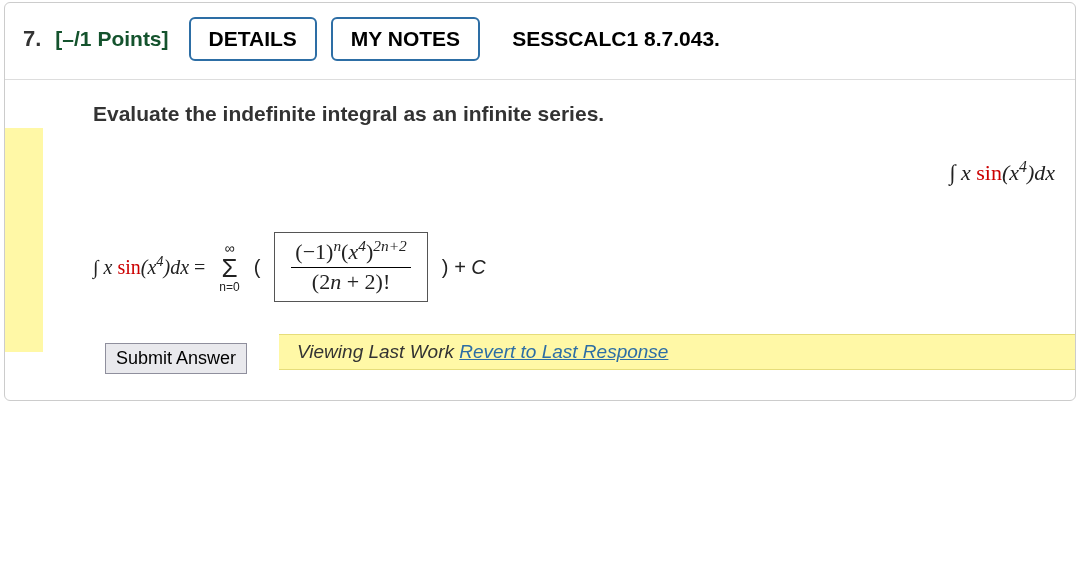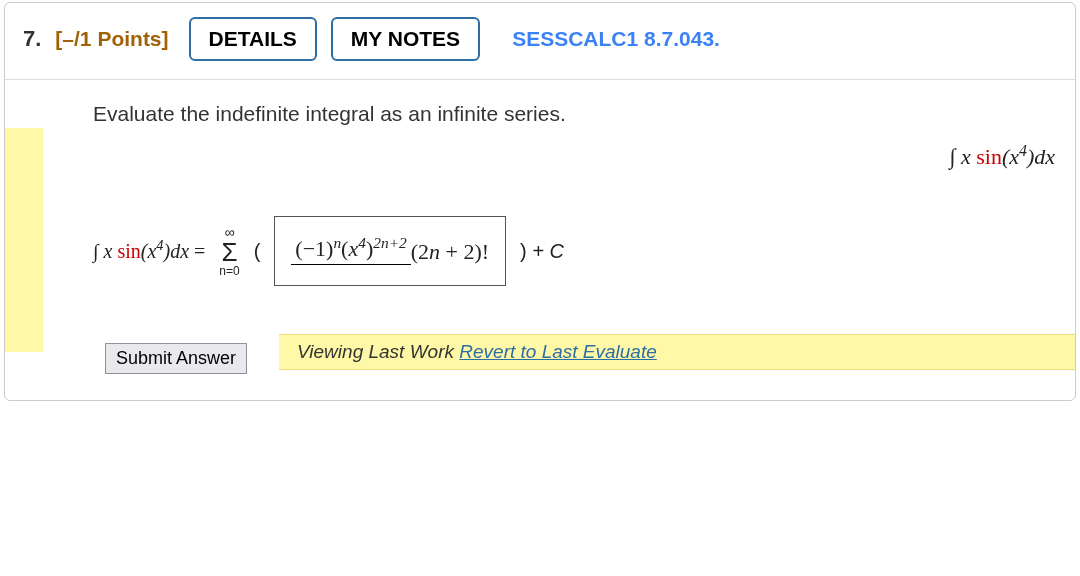--- a/index.html
+++ b/index.html
@@ -29,37 +29,37 @@
     position: relative;
   }
   .qnum {
     font-weight: 700;
     font-size: 22px;
     color: #333;
   }
   .points {
     font-weight: 700;
     font-size: 21px;
-    color: #a16207;
+    color: #14532d;
     margin-right: 6px;
   }
   .linkbox {
     border: 2px solid #2d6ea5;
     border-radius: 6px;
     padding: 8px 18px;
     color: #000000;
     font-size: 21px;
     font-weight: 600;
     cursor: pointer;
     background: #fff;
   }
   .assign {
     font-weight: 700;
     font-size: 21px;
-    color: #3b82f6;
+    color: #000000;
     margin-left: 18px;
   }
   .qbody {
     position: relative;
     padding: 22px 0 0 0;
     min-height: 320px;
   }
   .stripe {
     position: absolute;
     left: 0;
@@ -68,21 +68,22 @@
     width: 38px;
     background: #fff8a6;
   }
   .content {
     margin-left: 88px;
     padding-right: 20px;
   }
   .prompt {
     font-size: 21px;
     color: #333;
-    margin-bottom: 18px;
+    margin-bottom: 34px;
+    font-weight: bold;
   }
   .integral-given {
     margin-left: 56px;
     font-size: 22px;
     font-style: italic;
     font-family: Georgia, 'Times New Roman', serif;
     text-align: right;
   }
   .integral-given .sin { color: #c00; font-style: normal; }
   .answer-row {
@@ -111,21 +112,21 @@
     border: 1px solid #555;
     padding: 6px 16px;
     display: inline-flex;
     align-items: center;
     justify-content: center;
     min-height: 70px;
     background: #fff;
   }
   .frac {
     display: inline-flex;
-    flex-direction: row;
+    flex-direction: column;
     align-items: center;
     font-family: 'Times New Roman', Georgia, serif;
     font-style: normal;
     font-size: 22px;
     line-height: 1.1;
   }
   .frac .num { border-bottom: 1.5px solid #000; padding: 0 4px 2px 4px; }
   .frac .den { padding-top: 2px; }
   .frac sup { font-size: 0.7em; font-style: italic; }
   .trail {
@@ -214,20 +215,20 @@
           </span>
         </span>
 
         <span class="trail">
           <span class="paren">)</span><span> + C</span>
         </span>
       </div>
     </div>
 
     <div class="saved-strip">
-      <span>Viewing Last Work </span><a>Revert to Last Evaluate</a>
+      <span>Viewing Last Work </span><a>Revert to Last Response</a>
     </div>
 
     <div class="submit-wrap">
       <button class="submit-btn">Submit Answer</button>
     </div>
   </div>
 </div>
 
 </body></html>

